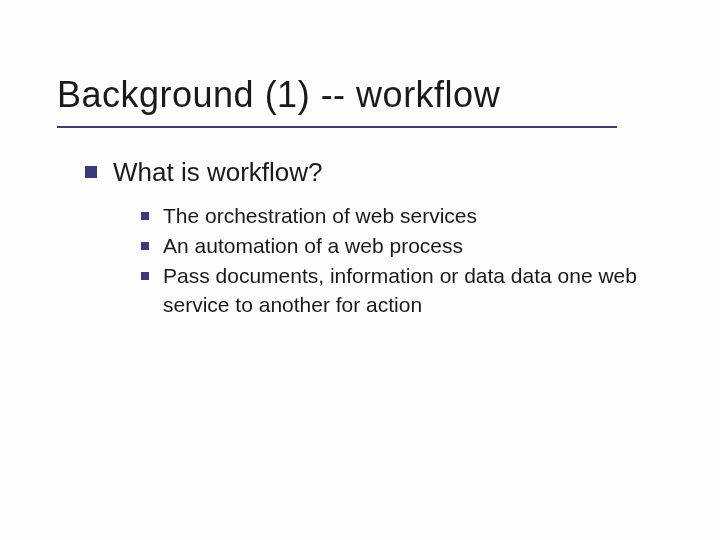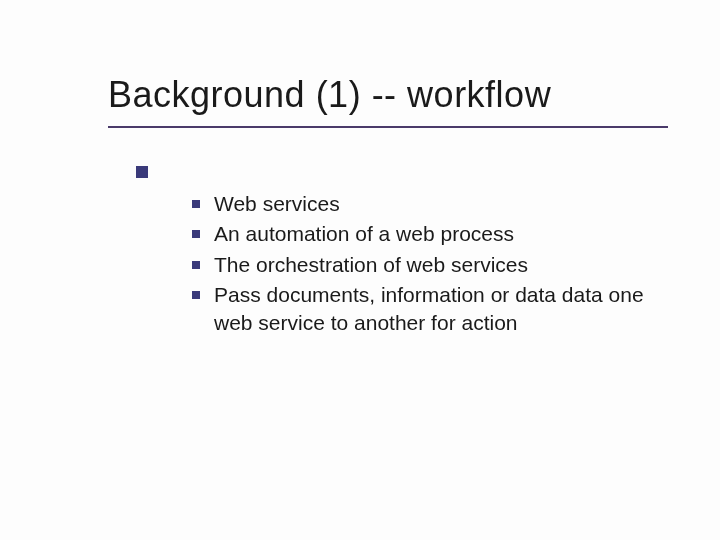--- a/index.html
+++ b/index.html
@@ -8,21 +8,21 @@
     height: 540px;
     background: #fdfdfd;
     font-family: Verdana, Geneva, sans-serif;
     color: #1a1a1a;
     overflow: hidden;
     position: relative;
   }
   .slide {
     position: absolute;
     inset: 0;
-    padding: 74px 40px 40px 108px;
+    padding: 74px 40px 40px 57px;
   }
   .title {
     font-size: 36px;
     font-weight: 400;
     color: #1a1a1a;
     margin-bottom: 10px;
     letter-spacing: 0.5px;
   }
   .title-underline {
     width: 560px;
@@ -74,34 +74,31 @@
 </head>
 <body>
 
 <div class="slide">
 
   <div class="title">Background (1) -- workflow</div>
   <div class="title-underline"></div>
 
   <div class="level1">
     <div class="bullet"></div>
+    <div class="text">What is workflow?</div>
   </div>
 
   <div class="level2-group">
     <div class="level2">
       <div class="bullet"></div>
-      <div class="text">Web services</div>
+      <div class="text">The orchestration of web services</div>
     </div>
     <div class="level2">
       <div class="bullet"></div>
       <div class="text">An automation of a web process</div>
-    </div>
-    <div class="level2">
-      <div class="bullet"></div>
-      <div class="text">The orchestration of web services</div>
     </div>
     <div class="level2">
       <div class="bullet"></div>
       <div class="text">Pass documents, information or data data one web service to another for action</div>
     </div>
   </div>
 
 </div>
 
 </body></html>

